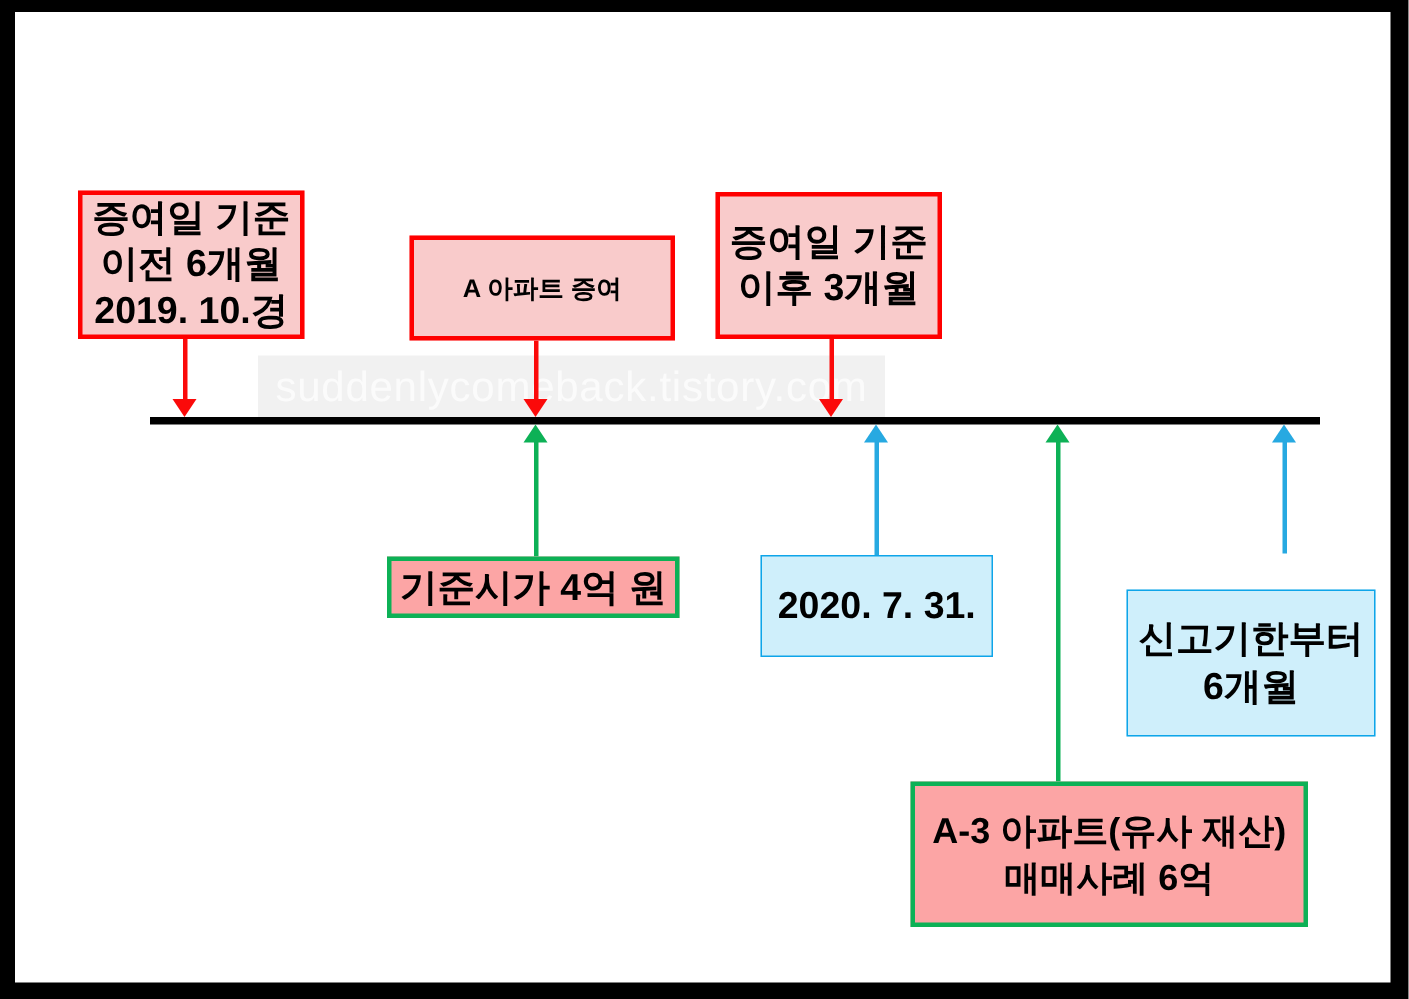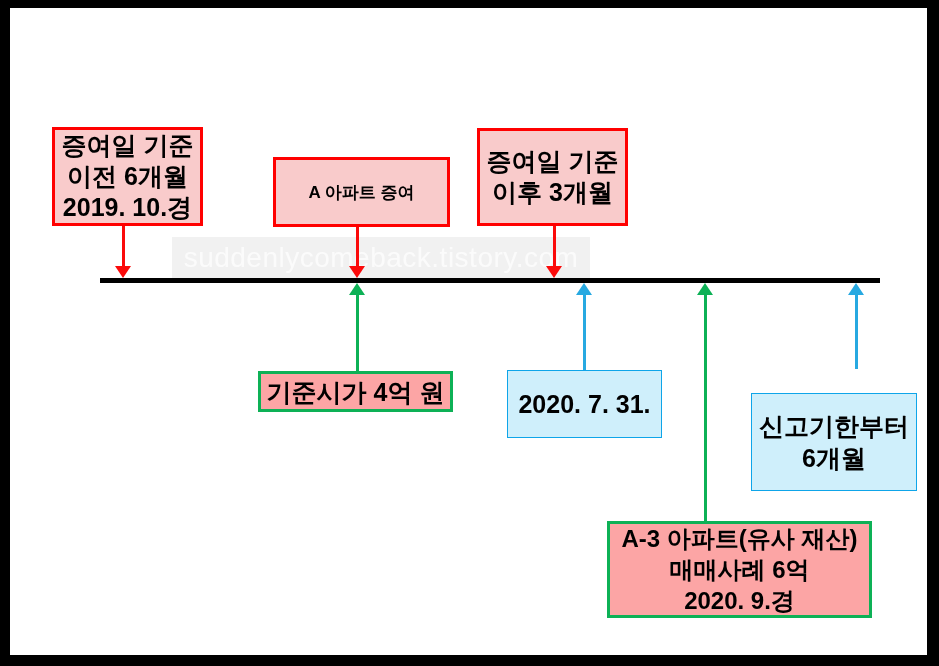--- a/index.html
+++ b/index.html
@@ -92,21 +92,20 @@
   </div>
 
   <div id="box-after-deadline" class="box blue">
     <span>신고기한부터</span>
     <span>6개월</span>
   </div>
 
   <div id="box-similar-sale" class="box green">
     <span>A-3 아파트(유사 재산)</span>
     <span>매매사례 6억</span>
-    <span>2020. 9.경</span>
   </div>
 
   <div id="arrow-gift-before" class="arr down c-red">
     <div class="shaft"></div>
     <div class="head"></div>
   </div>
   <div id="arrow-gift-event" class="arr down c-red">
     <div class="shaft"></div>
     <div class="head"></div>
   </div>

